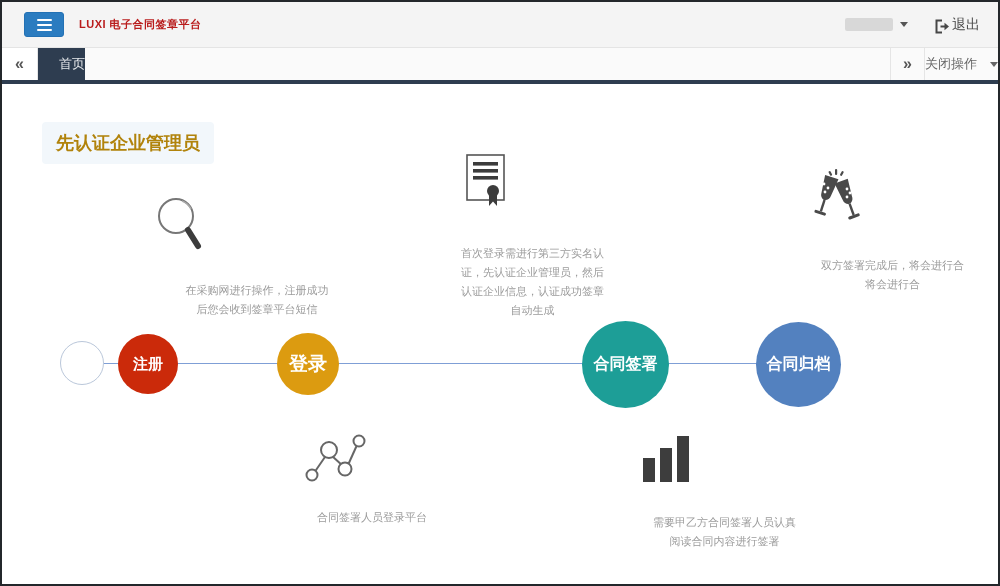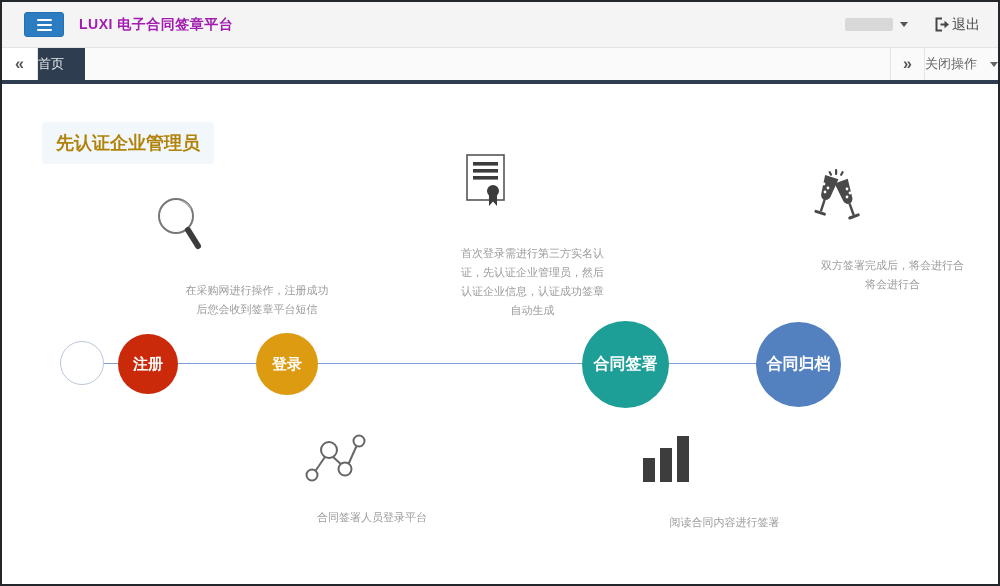--- a/index.html
+++ b/index.html
@@ -3,47 +3,47 @@
 <meta charset="utf-8">
 <style>
   * { margin:0; padding:0; box-sizing:border-box; }
   body { background:#fff; font-family:"Liberation Sans","DejaVu Sans",sans-serif; }
   .window { position:relative; width:1000px; height:586px; border:2px solid #23272b; background:#fff; overflow:hidden; }
 
   
   .header { height:46px; background:#f4f4f4; display:flex; align-items:center; padding:0 18px 0 22px; border-bottom:1px solid #e4e4e4; }
   .menu-btn { width:40px; height:25px; background:#2b7cc0; border:1px solid #2371b4; border-radius:3px; display:flex; flex-direction:column; justify-content:center; align-items:center; gap:3px; cursor:pointer; }
   .menu-btn i { display:block; width:15px; height:2px; background:#fff; border-radius:1px; }
-  .app-title { margin-left:15px; font-size:14px; font-weight:bold; color:#a21caf; letter-spacing:.5px; }
+  .app-title { margin-left:15px; font-size:11px; font-weight:bold; color:#b91c1c; letter-spacing:.5px; }
   .header-right { margin-left:auto; display:flex; align-items:center; }
   .user-menu { display:flex; align-items:center; gap:7px; margin-right:26px; cursor:pointer; }
   .user-pill { width:48px; height:13px; background:#d8d8d8; border-radius:2px; }
   .caret { width:0; height:0; border-left:4px solid transparent; border-right:4px solid transparent; border-top:5px solid #555; }
-  .logout { display:flex; align-items:center; gap:1px; cursor:pointer; }
+  .logout { display:flex; align-items:flex-end; gap:1px; cursor:pointer; }
   .logout-label { font-size:14px; color:#474747; }
 
   
   .tabbar { height:36px; background:#fafafa; display:flex; align-items:stretch; border-bottom:4px solid #2e3d50; }
   .nav-cell { width:36px; display:flex; align-items:center; justify-content:center; color:#555; font-size:16px; font-weight:bold; background:#fff; cursor:pointer; }
   .nav-left { border-right:1px solid #e5e5e5; }
   .nav-right { border-left:1px solid #e5e5e5; background:transparent; width:34px; }
-  .tab-active { width:47px; background:#2e3d50; color:#e4e7ea; font-size:13px; display:flex; align-items:center; justify-content:flex-start; cursor:pointer; }
+  .tab-active { width:47px; background:#2e3d50; color:#e4e7ea; font-size:13px; display:flex; align-items:center; justify-content:flex-end; cursor:pointer; }
   .tab-spacer { flex:1; }
   .close-ops { width:74px; border-left:1px solid #e5e5e5; display:flex; align-items:center; justify-content:center; gap:13px; color:#666; font-size:13px; cursor:pointer; }
   .caret-sm { width:0; height:0; border-left:4px solid transparent; border-right:4px solid transparent; border-top:5px solid #666; }
 
   
   .content { position:relative; height:495px; background:#fff; }
   .flow-title { position:absolute; left:40px; top:38px; background:#f2f7fb; color:#b1830b; font-size:18px; font-weight:bold; padding:9px 14px; border-radius:4px; }
 
   .flow-line { position:absolute; left:80px; top:279px; width:675px; height:1px; background:#7f9fd6; }
   .step { position:absolute; border-radius:50%; display:flex; align-items:center; justify-content:center; color:#fff; font-weight:bold; cursor:default; }
   .s-start { left:58px; top:257px; width:44px; height:44px; background:#fff; border:1px solid #bac7da; }
   .s1 { left:116px; top:250px; width:60px; height:60px; font-size:15px; }
-  .s2 { left:254px; top:249px; width:62px; height:62px; font-size:15px; }
+  .s2 { left:275px; top:249px; width:62px; height:62px; font-size:19px; }
   .s3 { left:408px; top:237px; width:86px; height:86px; font-size:16px; }
   .s4 { left:580px; top:237px; width:87px; height:87px; font-size:16px; }
   .s5 { left:754px; top:238px; width:85px; height:85px; font-size:16px; }
 
   .caption { position:absolute; color:#9b9b9b; font-size:11px; line-height:19px; text-align:center; }
   .cap-reg   { left:150px; top:197px; width:210px; }
   .cap-auth  { left:428px; top:160px; width:205px; }
   .cap-arch  { left:788px; top:172px; width:205px; }
   .cap-login { left:265px; top:424px; width:210px; }
   .cap-sign  { left:615px; top:429px; width:215px; }
@@ -186,20 +186,21 @@
       <div>自动生成</div>
     </div>
     <div class="caption cap-arch">
       <div>双方签署完成后，将会进行合</div>
       <div>将会进行合</div>
     </div>
     <div class="caption cap-login">
       <div>合同签署人员登录平台</div>
     </div>
     <div class="caption cap-sign">
+      <div>需要甲乙方合同签署人员认真</div>
       <div>阅读合同内容进行签署</div>
     </div>
 
     <div class="flow-line"></div>
     <div class="step s-start"></div>
     <div class="step s1" style="background: rgb(203, 42, 10);">注册</div>
     <div class="step s2" style="background: rgb(220, 155, 16);">登录</div>
     <div class="step s4" style="background: rgb(29, 158, 151);">合同签署</div>
     <div class="step s5" style="background: rgb(83, 129, 191);">合同归档</div>
 

